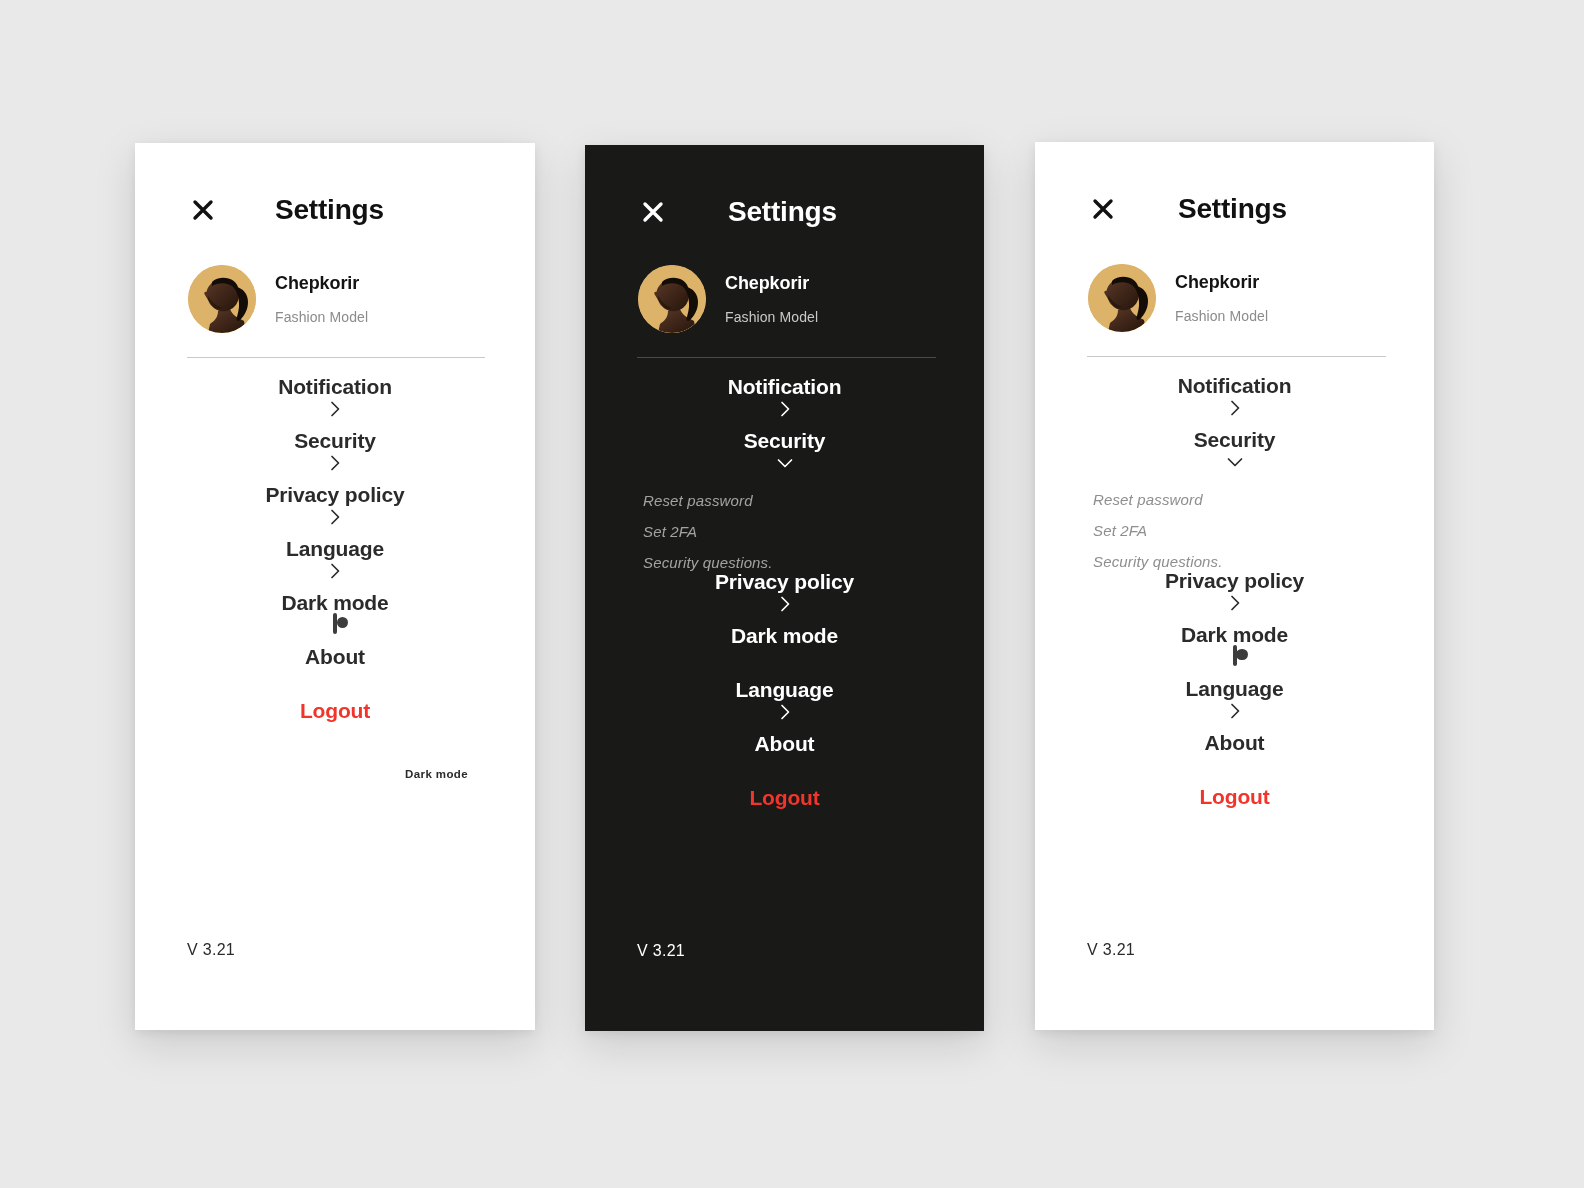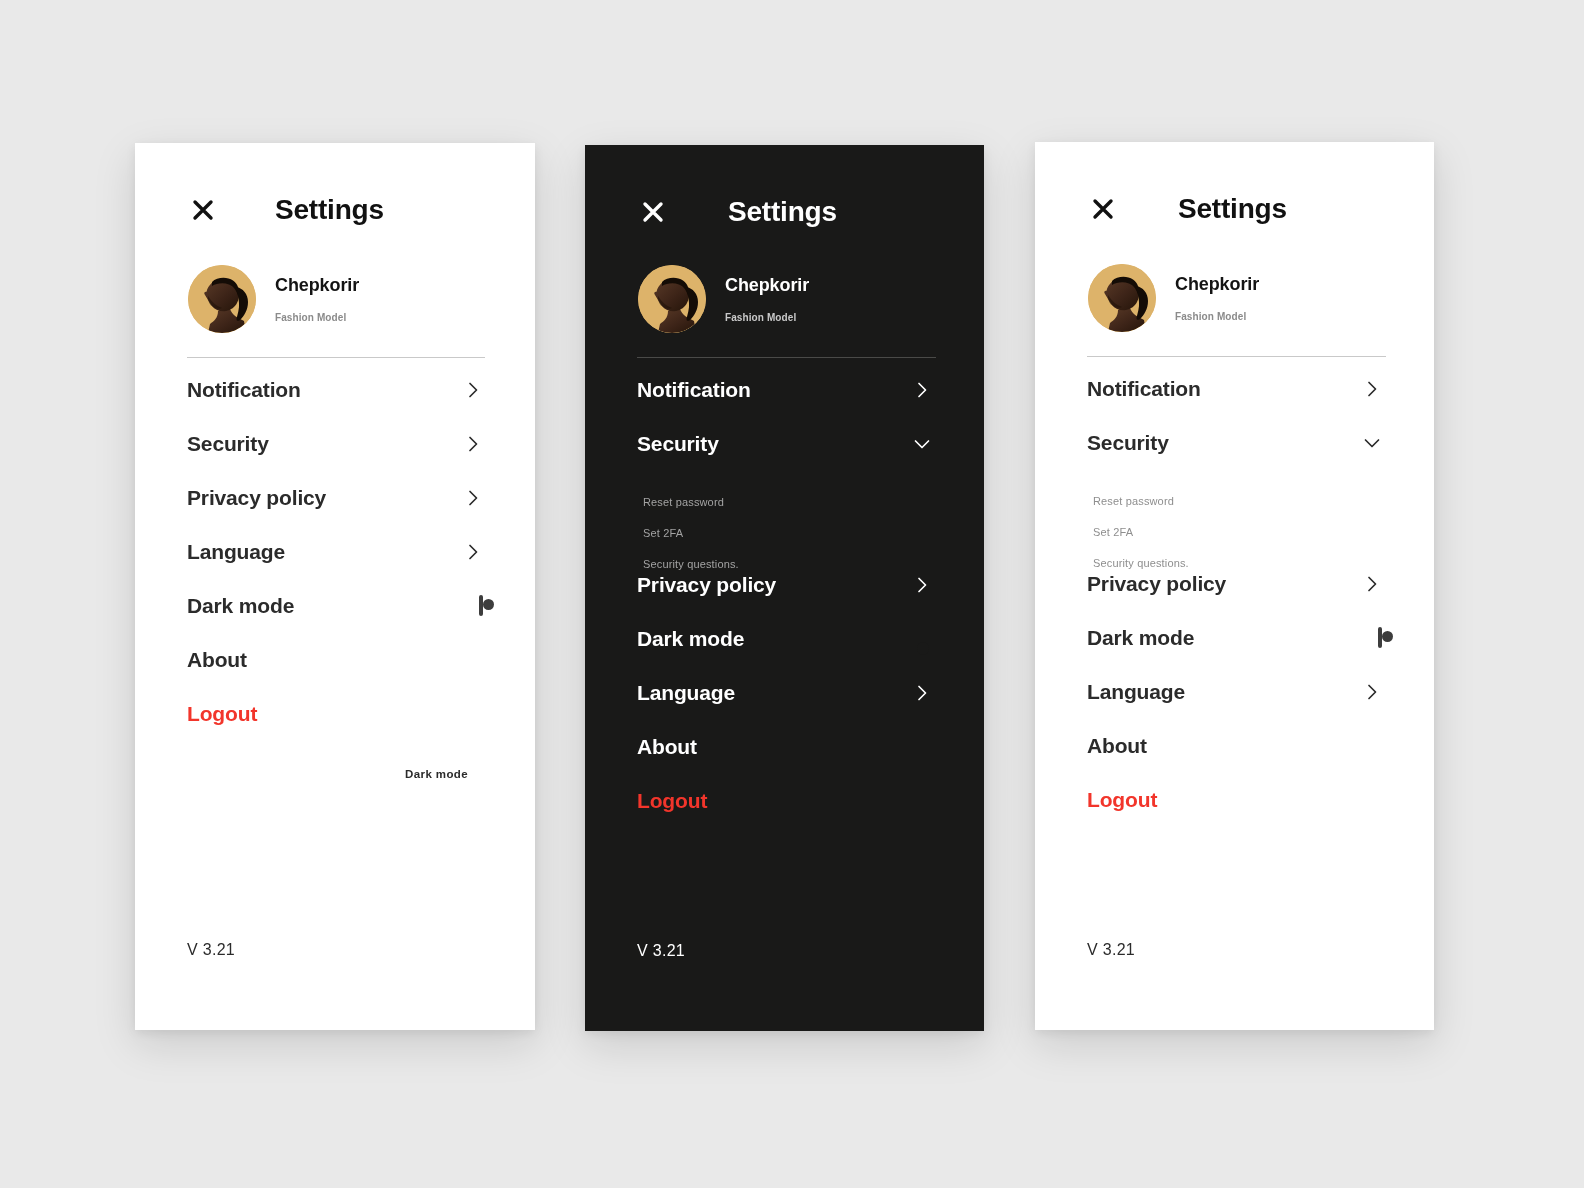--- a/index.html
+++ b/index.html
@@ -43,44 +43,45 @@
 
   
   .profile { position:absolute; display:flex; align-items:center; gap:19px; }
   .avatar {
     width:68px; height:68px; border-radius:50%;
     overflow:hidden; position:relative; flex:none;
     background:#ddb36a;
   }
   .avatar svg { display:block; width:100%; height:100%; }
   .p-name { font-size:18px; font-weight:700; letter-spacing:-0.1px; line-height:1.15; }
-  .p-role { font-size:10px; font-weight:700; margin-top:16px; letter-spacing:.1px; }
+  .p-role { font-size:14px; font-weight:400; margin-top:16px; letter-spacing:.1px; }
   .light .p-name { color:#141414; }
   .light .p-role { color:#8b8b8b; }
   .dark  .p-name { color:#ffffff; }
   .dark  .p-role { color:#c9c9c9; }
 
   
   .divider { position:absolute; height:1px; }
   .light .divider { background:#c9c9c9; }
   .dark  .divider { background:#4a4a48; }
 
   
   .menu { position:absolute; left:0; right:0; }
   .row {
     display:flex; align-items:center; justify-content:space-between;
     cursor:pointer;
+    flex-direction:column;
   }
   .row-label { font-size:21px; font-weight:700; letter-spacing:-0.15px; }
   .light .row-label { color:#2b2b2b; }
   .dark  .row-label { color:#ffffff; }
   .row-label.danger { color:#f2352b !important; }
 
   .sub-row { cursor:pointer; }
-  .sub-label { font-size:11px; font-weight:400; letter-spacing:.15px; }
+  .sub-label { font-size:15px; font-weight:400; letter-spacing:.15px;font-style:italic; }
   .light .sub-label { color:#8e8e8e; }
   .dark  .sub-label { color:#a3a3a3; }
 
   .chev { width:20px; height:20px; flex:none; display:block; }
 
   
   .toggle { width:34px; height:19px; border-radius:10px; flex:none; position:relative; cursor:pointer; }
   .toggle.off {
     background:#ffffff; border:2.6px solid #3d3d3d;
   }

